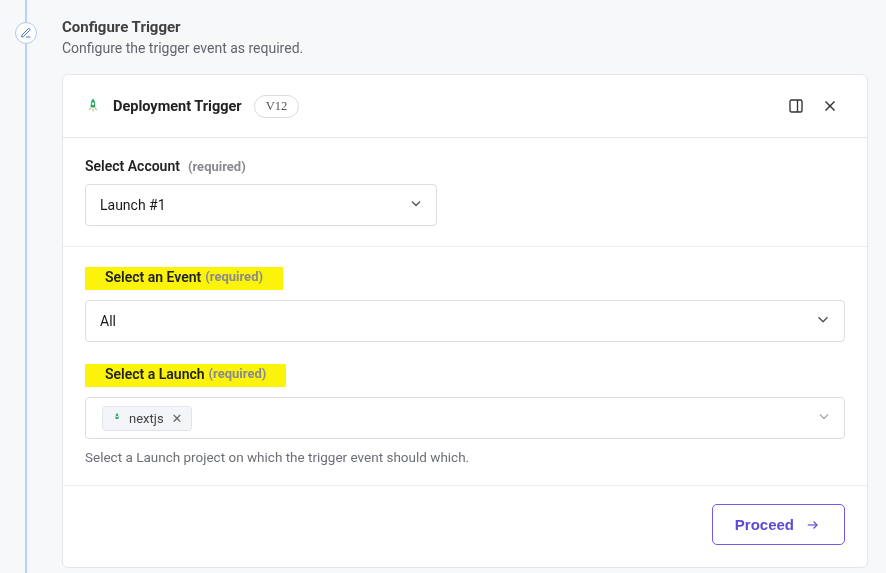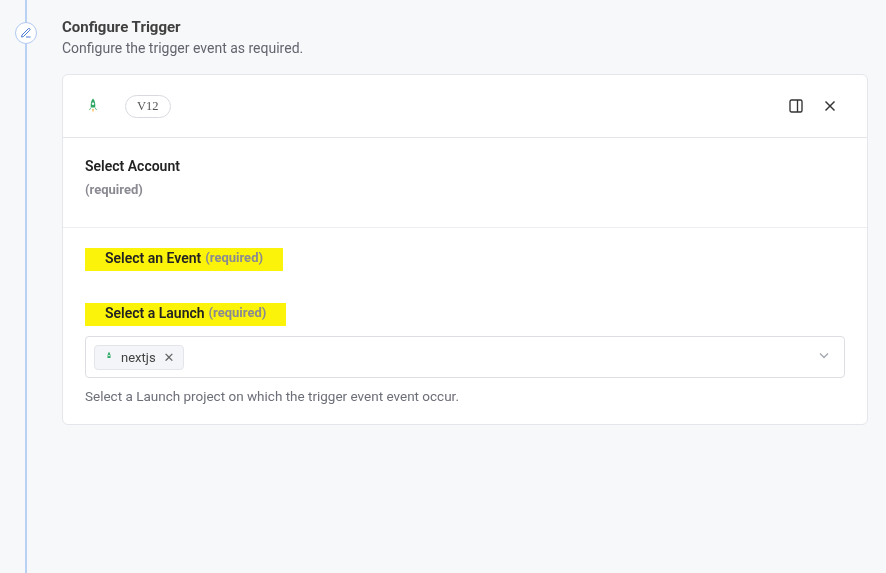--- a/index.html
+++ b/index.html
@@ -100,21 +100,20 @@
   .block {
     padding: 20px 22px;
     border-bottom: 1px solid #edeef1;
   }
   .block.last { border-bottom: none; }
   .field-label-row {
     display: flex;
     align-items: baseline;
     gap: 8px;
     margin-bottom: 10px;
-    flex-direction: column;
   }
   .field-label {
     font-size: 14px;
     font-weight: 600;
     color: #222;
   }
   .req {
     font-size: 13px;
     color: #8a8a92;
     font-weight: 700;
@@ -208,20 +207,21 @@
     <div class="card-header">
       <div class="rocket-icon-box">
         <svg viewBox="0 0 24 24" width="18" height="18">
           <path d="M12 2 C14 4 15 7 15 11 L15 14 L9 14 L9 11 C9 7 10 4 12 2 Z" fill="#2fa866"></path>
           <circle cx="12" cy="9" r="1.6" fill="#fff"></circle>
           <path d="M9 14 L6 18 L9 16 Z" fill="#2fa866"></path>
           <path d="M15 14 L18 18 L15 16 Z" fill="#2fa866"></path>
           <path d="M11 16 L13 16 L12 21 Z" fill="#f5a623"></path>
         </svg>
       </div>
+      <div class="card-title">Deployment Trigger</div>
       <div class="version-badge">V12</div>
       <div class="spacer"></div>
       <div class="header-icon">
         <svg viewBox="0 0 24 24" fill="none" stroke="currentColor" stroke-width="1.8">
           <rect x="4" y="4" width="16" height="16" rx="2"></rect>
             <line x1="14" y1="4" x2="14" y2="20"></line>
         </svg>
       </div>
       <div class="header-icon">
         <svg viewBox="0 0 24 24" fill="none" stroke="currentColor" stroke-width="1.8">
@@ -231,51 +231,76 @@
       </div>
     </div>
 
     <div class="card-body">
 
       <div class="block">
         <div class="field-label-row">
           <span class="field-label">Select Account</span>
           <span class="req">(required)</span>
         </div>
+        <div class="select narrow">
+          <span>Launch #1</span>
+          <span class="chev">
+            <svg width="16" height="16" viewBox="0 0 24 24" fill="none" stroke="currentColor" stroke-width="2">
+                <polyline points="6 9 12 15 18 9"></polyline>
+              </svg>
+          </span>
+        </div>
       </div>
 
       <div class="block last">
         <div class="field-label-row">
           <span class="hl">
             <span class="field-label">Select an Event</span>&nbsp;
             <span class="req">(required)</span>
           </span>
         </div>
+        <div class="select full">
+          <span>All</span>
+          <span class="chev">
+            <svg width="18" height="18" viewBox="0 0 24 24" fill="none" stroke="currentColor" stroke-width="2">
+                <polyline points="6 9 12 15 18 9"></polyline>
+              </svg>
+          </span>
+        </div>
 
         <div style="height:22px"></div>
 
         <div class="field-label-row">
           <span class="hl">
             <span class="field-label">Select a Launch</span>&nbsp;
             <span class="req">(required)</span>
           </span>
         </div>
-        <div class="select full" style="padding-left:8px">
+        <div class="select full" style="padding-left:16px">
           <span class="tag">
             <svg class="mini-rocket" viewBox="0 0 24 24">
               <path d="M12 2 C14 4 15 7 15 11 L15 14 L9 14 L9 11 C9 7 10 4 12 2 Z" fill="#2fa866"></path>
               <circle cx="12" cy="9" r="1.6" fill="#fff"></circle>
             </svg>
             <span>nextjs</span>
             <span class="x">✕</span>
           </span>
           <span class="chev light">
             <svg width="16" height="16" viewBox="0 0 24 24" fill="none" stroke="currentColor" stroke-width="2">
                 <polyline points="6 9 12 15 18 9"></polyline>
               </svg>
           </span>
         </div>
-        <div class="help-text">Select a Launch project on which the trigger event event occur.</div>
-      </div>
-
+        <div class="help-text">Select a Launch project on which the trigger event should which.</div>
+      </div>
+
+      <div class="footer" style="border-top:1px solid #edeef1">
+        <button class="proceed-btn">
+          <span>Proceed</span>
+          <svg viewBox="0 0 24 24" fill="none" stroke="currentColor" stroke-width="2">
+            <line x1="3" y1="12" x2="19" y2="12"></line>
+              <polyline points="13 6 19 12 13 18"></polyline>
+          </svg>
+        </button>
+      </div>
     </div>
   </div>
 </div>
 
 </body></html>

